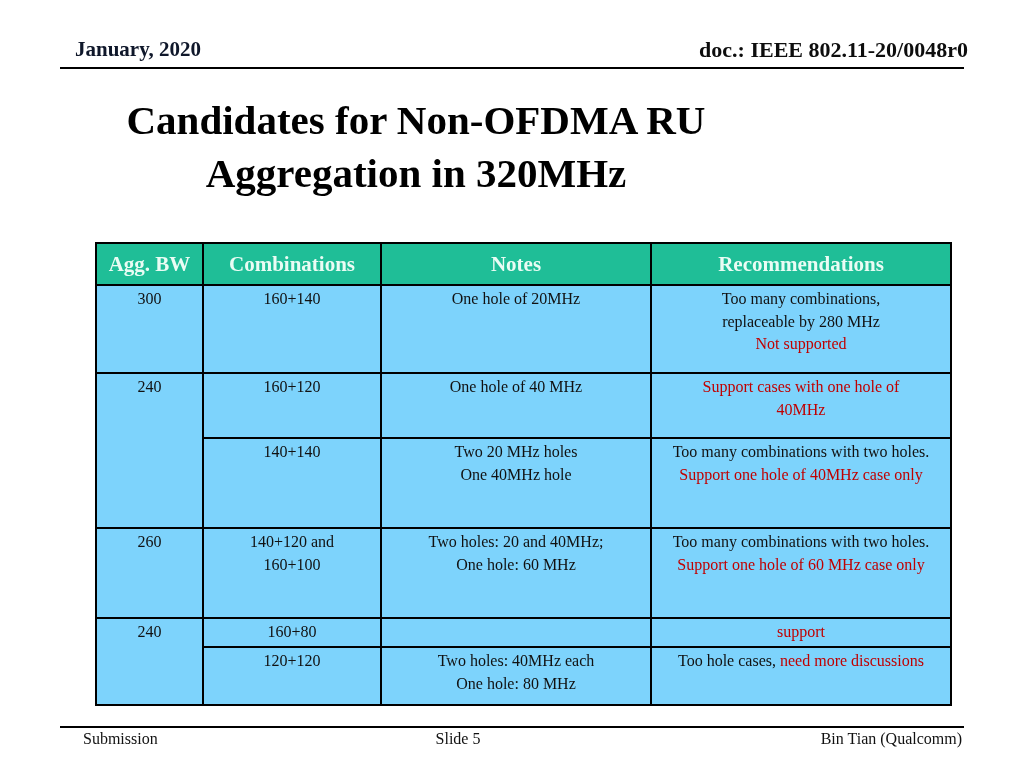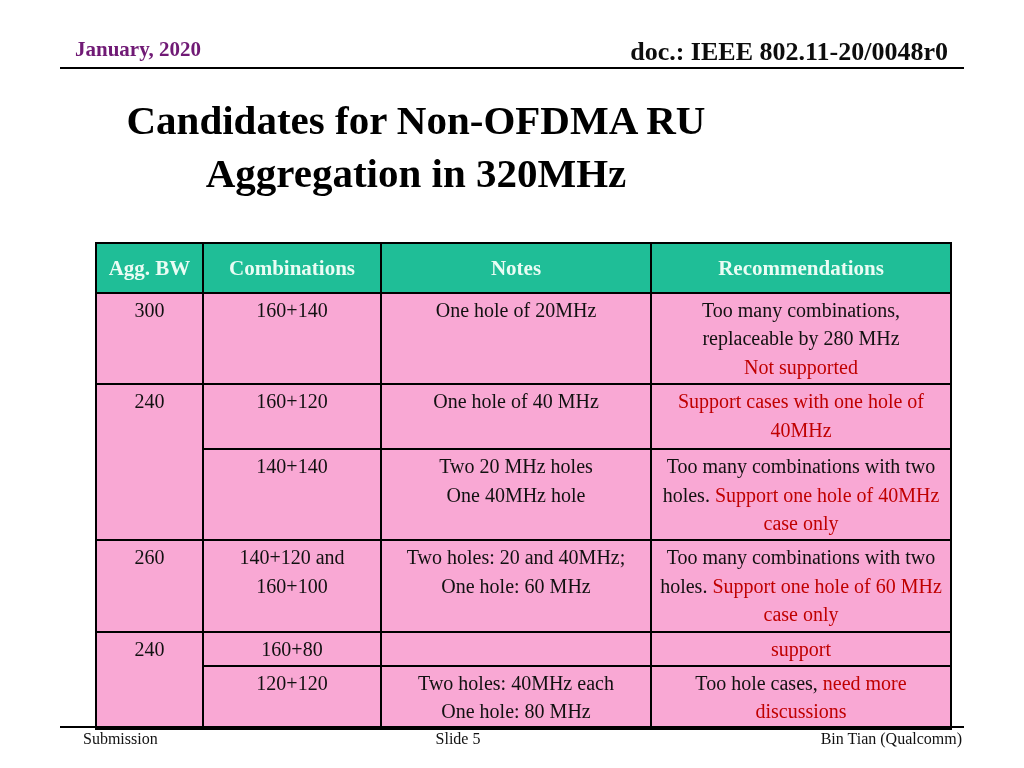--- a/index.html
+++ b/index.html
@@ -7,25 +7,25 @@
     width: 1024px; height: 768px;
     background: #ffffff;
     font-family: "Liberation Serif", serif;
     position: relative;
     overflow: hidden;
     color: #111111;
   }
   
   .hdr-date {
     position: absolute; left: 75px; top: 37px;
-    font-size: 21px; font-weight: bold; color: #701a75;
+    font-size: 21px; font-weight: bold; color: #0f172a;
   }
   .hdr-doc {
-    position: absolute; right: 76px; top: 37px;
-    font-size: 26px; font-weight: bold; color: #0d0d0d;
+    position: absolute; right: 56px; top: 37px;
+    font-size: 22px; font-weight: bold; color: #0d0d0d;
   }
   .hdr-rule {
     position: absolute; left: 60px; top: 67px;
     width: 904px; height: 2px; background: #000;
   }
   
   .title {
     position: absolute; left: 0; top: 94px; width: 832px;
     text-align: center;
     font-size: 41px; font-weight: bold; line-height: 1.3;
@@ -43,27 +43,27 @@
     padding: 2px 5px;
     overflow: hidden;
   }
   table.agg th {
     background: #1fbe97;
     color: #eafcf4;
     font-size: 21px; font-weight: bold;
     vertical-align: middle;
   }
   table.agg td {
-    background: #f9a8d4;
-    font-size: 20px;
+    background: #7dd3fc;
+    font-size: 16px;
     line-height: 1.42;
   }
   .pre { white-space: pre-line; }
   .red { color: #c00000; }
-  tr.hrow   { height: 50px; }
+  tr.hrow   { height: 42px; }
   tr.row1   { height: 88px; }
   tr.row2   { height: 65px; }
   tr.row3   { height: 90px; padding-left: 10px; }
   tr.row4   { height: 90px; }
   tr.row5   { height: 29px; }
   tr.row6   { height: 58px; }
   
   .ftr-rule {
     position: absolute; left: 60px; top: 726px;
     width: 904px; height: 2px; background: #000;

